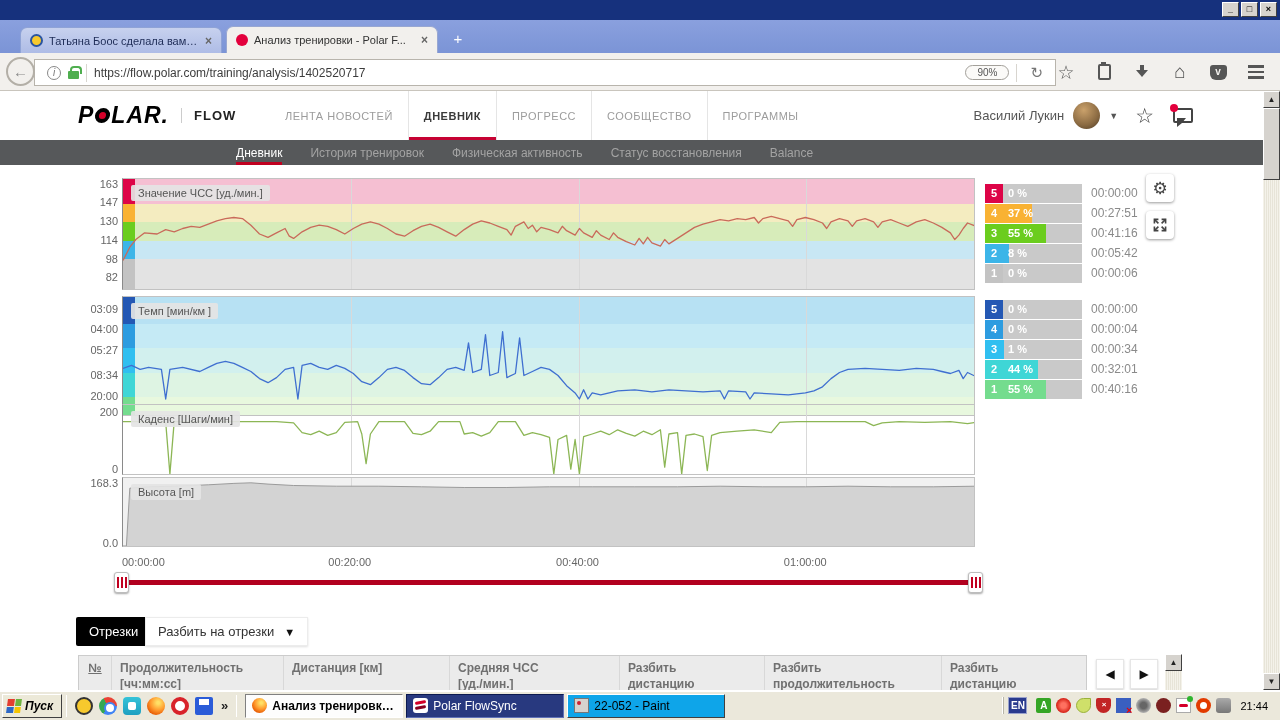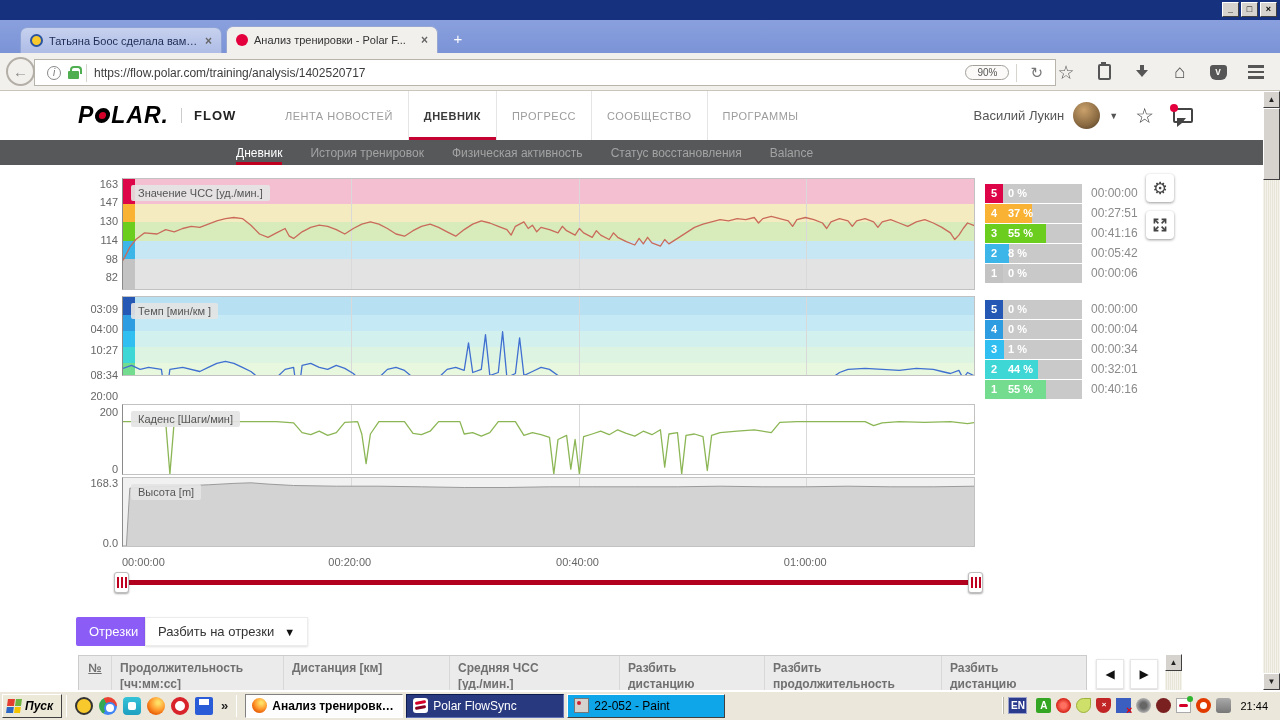--- a/index.html
+++ b/index.html
@@ -96,21 +96,21 @@
   .zone-num{width:18px;text-align:center;line-height:19px;color:#fff;font-weight:bold;flex:none}
   .zone-bar{width:79px;background:#c9c9c9;position:relative;flex:none}
   .zone-fill{position:absolute;left:0;top:0;bottom:0}
   .zone-pct{position:absolute;left:5px;top:0;line-height:19px;color:#fff;font-weight:bold}
   .zone-time{margin-left:9px;color:#8a8a8a;font-size:12px;line-height:19px;white-space:nowrap}
 
   .tool-btn{position:absolute;left:1146px;width:28px;height:28px;background:#fff;border-radius:4px;box-shadow:0 1px 3px rgba(0,0,0,.4);display:flex;align-items:center;justify-content:center;color:#444}
   #gear-btn{top:9px;font-size:17px}
   #expand-btn{top:46px}
 
-  .seg-btn{position:absolute;left:76px;top:452px;height:29px;background:#8b5cf6;color:#fff;font-size:13px;display:flex;align-items:center;padding:0 13px;border-radius:2px}
+  .seg-btn{position:absolute;left:76px;top:452px;height:29px;background:#000000;color:#fff;font-size:13px;display:flex;align-items:center;padding:0 13px;border-radius:2px}
   .seg-dd{position:absolute;left:145px;top:452px;height:29px;background:#fff;border:1px solid #ececec;box-shadow:0 1px 2px rgba(0,0,0,.12);color:#333;font-size:13px;display:flex;align-items:center;gap:10px;padding:0 12px}
   .dd-caret{font-size:11px;color:#111}
 
   .thead{position:absolute;left:78px;top:490px;display:flex;background:#ebebeb;border:1px solid #ccc;height:44px}
   .th{border-left:1px solid #d8d8d8;padding:5px 8px;font-size:12px;font-weight:bold;color:#707070;line-height:1.3;overflow:hidden}
   .thead .th:first-child{border-left:none;text-align:center}
   .th-u{text-decoration:underline}
 
   .pagebtn{position:absolute;top:494px;width:28px;height:30px;background:#fff;border:1px solid #e6e6e6;box-shadow:0 1px 2px rgba(0,0,0,.18);display:flex;align-items:center;justify-content:center;font-size:12px;color:#111}
   #prev-btn{left:1096px}#next-btn{left:1130px}
@@ -430,24 +430,24 @@
         <div class="stripseg" style="top: 73%; height: 27%; background: rgb(195, 195, 195);"></div>
         <div class="gridv" style="left: 227.751px;"></div>
         <div class="gridv" style="left: 455.502px;"></div>
         <div class="gridv" style="left: 683.253px;"></div>
         <svg width="853" height="112">
           <polyline points="0.0,81.4 6.8,68.2 12.8,60.5 21.3,53.9 34.1,55.0 42.7,50.6 51.2,52.8 59.7,49.5 68.2,47.3 76.8,48.4 85.3,45.1 93.8,41.8 102.4,39.6 110.9,38.5 119.4,39.6 127.9,46.2 136.5,55.0 145.0,58.3 153.5,53.9 162.1,49.5 166.3,57.2 170.6,59.4 179.1,52.8 187.7,48.4 196.2,46.2 204.7,47.3 213.3,50.6 221.8,55.0 230.3,49.5 238.8,45.1 247.4,42.9 255.9,45.1 264.4,49.5 273.0,55.0 281.5,57.2 290.0,51.7 298.5,47.3 307.1,45.1 315.6,48.4 324.1,52.8 332.7,57.2 341.2,50.6 349.7,45.1 358.3,41.8 366.8,44.0 375.3,47.3 383.9,50.6 388.1,56.1 392.4,47.3 400.9,42.9 405.2,49.5 409.4,46.2 413.7,52.8 418.0,48.4 426.5,50.6 435.0,53.9 439.3,47.3 443.6,51.7 452.1,56.1 456.4,49.5 460.6,53.9 469.2,58.3 473.4,51.7 477.7,56.1 486.2,60.5 490.5,53.9 494.7,58.3 503.3,62.7 511.8,66.0 516.1,59.4 520.3,64.9 524.6,58.3 528.9,63.8 537.4,67.1 541.7,60.5 545.9,64.9 554.5,59.4 563.0,53.9 571.5,48.4 580.0,45.1 588.6,42.9 597.1,40.7 605.6,41.8 614.2,39.6 622.7,40.7 631.2,38.5 635.5,44.0 639.8,39.6 648.3,37.4 656.8,39.6 665.3,41.8 669.6,47.3 673.9,40.7 682.4,38.5 690.9,40.7 699.5,44.0 703.7,49.5 708.0,42.9 716.5,39.6 725.0,41.8 729.3,47.3 733.6,41.8 742.1,39.6 750.6,42.9 754.9,48.4 759.2,42.9 767.7,40.7 776.2,44.0 784.8,47.3 793.3,42.9 801.8,40.7 810.3,44.0 818.9,48.4 827.4,53.9 831.7,60.5 835.9,56.1 840.2,49.5 844.5,44.0 853.0,47.3" fill="none" stroke="#c96a5a" stroke-width="1.3" stroke-linejoin="round"></polyline>
         </svg>
         <div class="chip">Значение ЧСС [уд./мин.]</div>
       </div>
     </div>
-    <div class="chart" style="top: 131px; height: 80px;">
+    <div class="chart" style="top: 131px; height: 120px;">
       <div class="ylab" style="top: 6.52px;">03:09</div>
       <div class="ylab" style="top: 27.32px;">04:00</div>
-      <div class="ylab" style="top: 48.12px;">10:27</div>
+      <div class="ylab" style="top: 48.12px;">05:27</div>
       <div class="ylab" style="top: 73.08px;">08:34</div>
       <div class="ylab" style="top: 93.88px;">20:00</div>
       <div class="plot">
         <div class="band" style="top: 0%; height: 23%; background: rgb(183, 225, 243);"></div>
         <div class="band" style="top: 23%; height: 20%; background: rgb(197, 234, 245);"></div>
         <div class="band" style="top: 43%; height: 21%; background: rgb(210, 240, 238);"></div>
         <div class="band" style="top: 64%; height: 21%; background: rgb(222, 244, 227);"></div>
         <div class="band" style="top: 85%; height: 15%; background: rgb(232, 248, 222);"></div>
         <div class="stripseg" style="top: 0%; height: 23%; background: rgb(36, 88, 180);"></div>
         <div class="stripseg" style="top: 23%; height: 20%; background: rgb(45, 156, 224);"></div>

